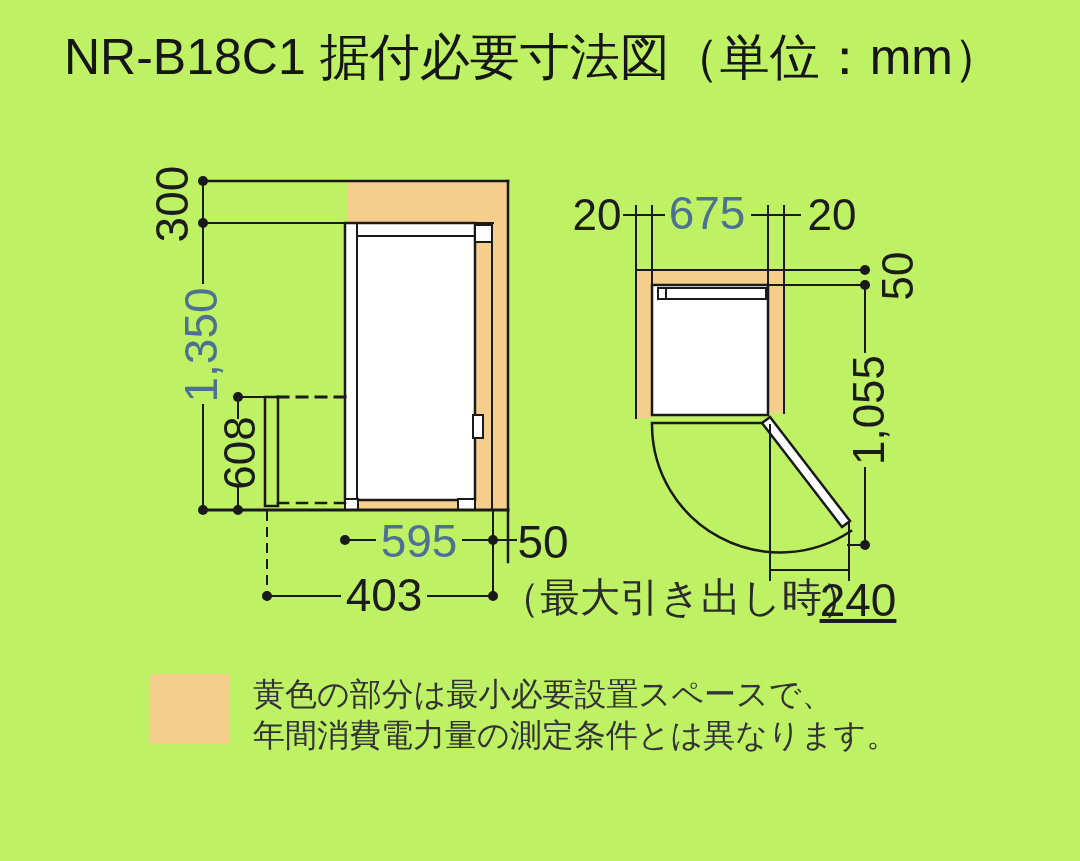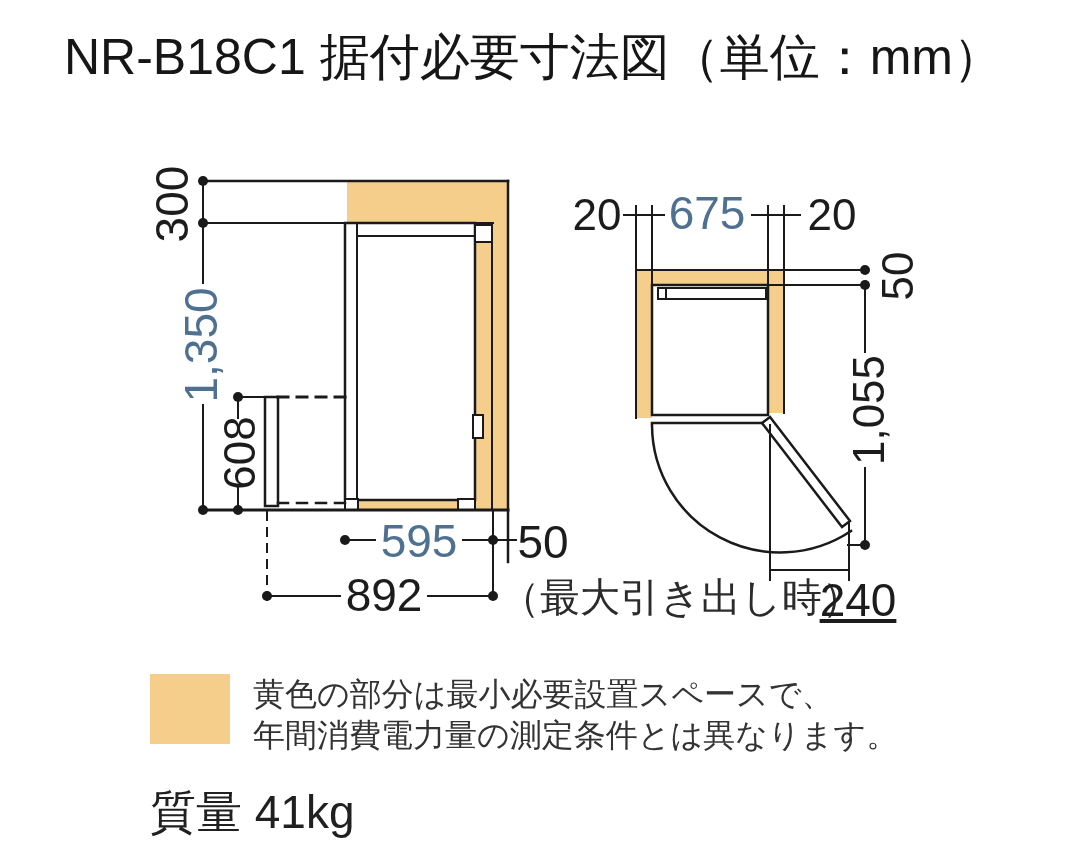--- a/index.html
+++ b/index.html
@@ -1,19 +1,19 @@
 <!DOCTYPE html>
 <html><head>
 <meta charset="utf-8">
 <style>
   html,body{margin:0;padding:0;}
   body{background:#e8e8e6;font-family:"Liberation Sans","DejaVu Sans",sans-serif;}
   #stage{
     position:relative;width:1080px;height:861px;margin:0 auto;
-    background:#ffffff;overflow:hidden;
+    background:#bef264;overflow:hidden;
     -webkit-font-smoothing:antialiased;
   }
   #diagram-svg{position:absolute;left:0;top:0;}
   .lbl{position:absolute;white-space:nowrap;color:#1c1c1c;line-height:1;}
   .ctr{transform:translate(-50%,-50%);}
   .rot{transform:translate(-50%,-50%) rotate(-90deg);}
   .lanchor{transform:translateY(-50%);}
   .blue{color:#4e7192;}
   .num{font-size:46px;}
   .num-sm{font-size:44px;}
@@ -142,29 +142,28 @@
           <circle cx="865" cy="545" r="5"></circle>
       </g>
     </g>
   </svg>
 
   <div class="lbl rot num" style="left:172px;top:204px;">300</div>
   <div class="lbl rot num blue" style="left:201px;top:345px;">1,350</div>
   <div class="lbl rot num-sm" style="left:240px;top:453px;">608</div>
   <div class="lbl ctr num blue" style="left:419px;top:541px;text-align:center;">595</div>
   <div class="lbl ctr num" style="left:543px;top:542px;">50</div>
-  <div class="lbl ctr num" style="left:384px;top:595px;">892</div>
+  <div class="lbl ctr num" style="left:384px;top:595px;">403</div>
   <div class="lbl lanchor jp-note" style="left:500px;top:597px;">（最大引き出し時）</div>
 
   <div class="lbl ctr num-sm" style="left:597px;top:215px;">20</div>
   <div class="lbl ctr num blue" style="left:707px;top:213px;">675</div>
   <div class="lbl ctr num-sm" style="left:832px;top:215px;">20</div>
   <div class="lbl rot num-sm" style="left:898px;top:276px;">50</div>
   <div class="lbl rot num-sm" style="left:869px;top:410px;">1,055</div>
   <div class="lbl ctr num" style="left:858px;top:600px;text-decoration:underline;">240</div>
 
   <div id="legend-swatch"></div>
   <div class="legend-line lanchor" style="top:736px;">年間消費電力量の測定条件とは異なります。</div>
   <div class="legend-line lanchor" style="top:695px;">黄色の部分は最小必要設置スペースで、</div>
 
-  <div id="weight-text">質量 41kg</div>
 
 </div>
 
 </body></html>

